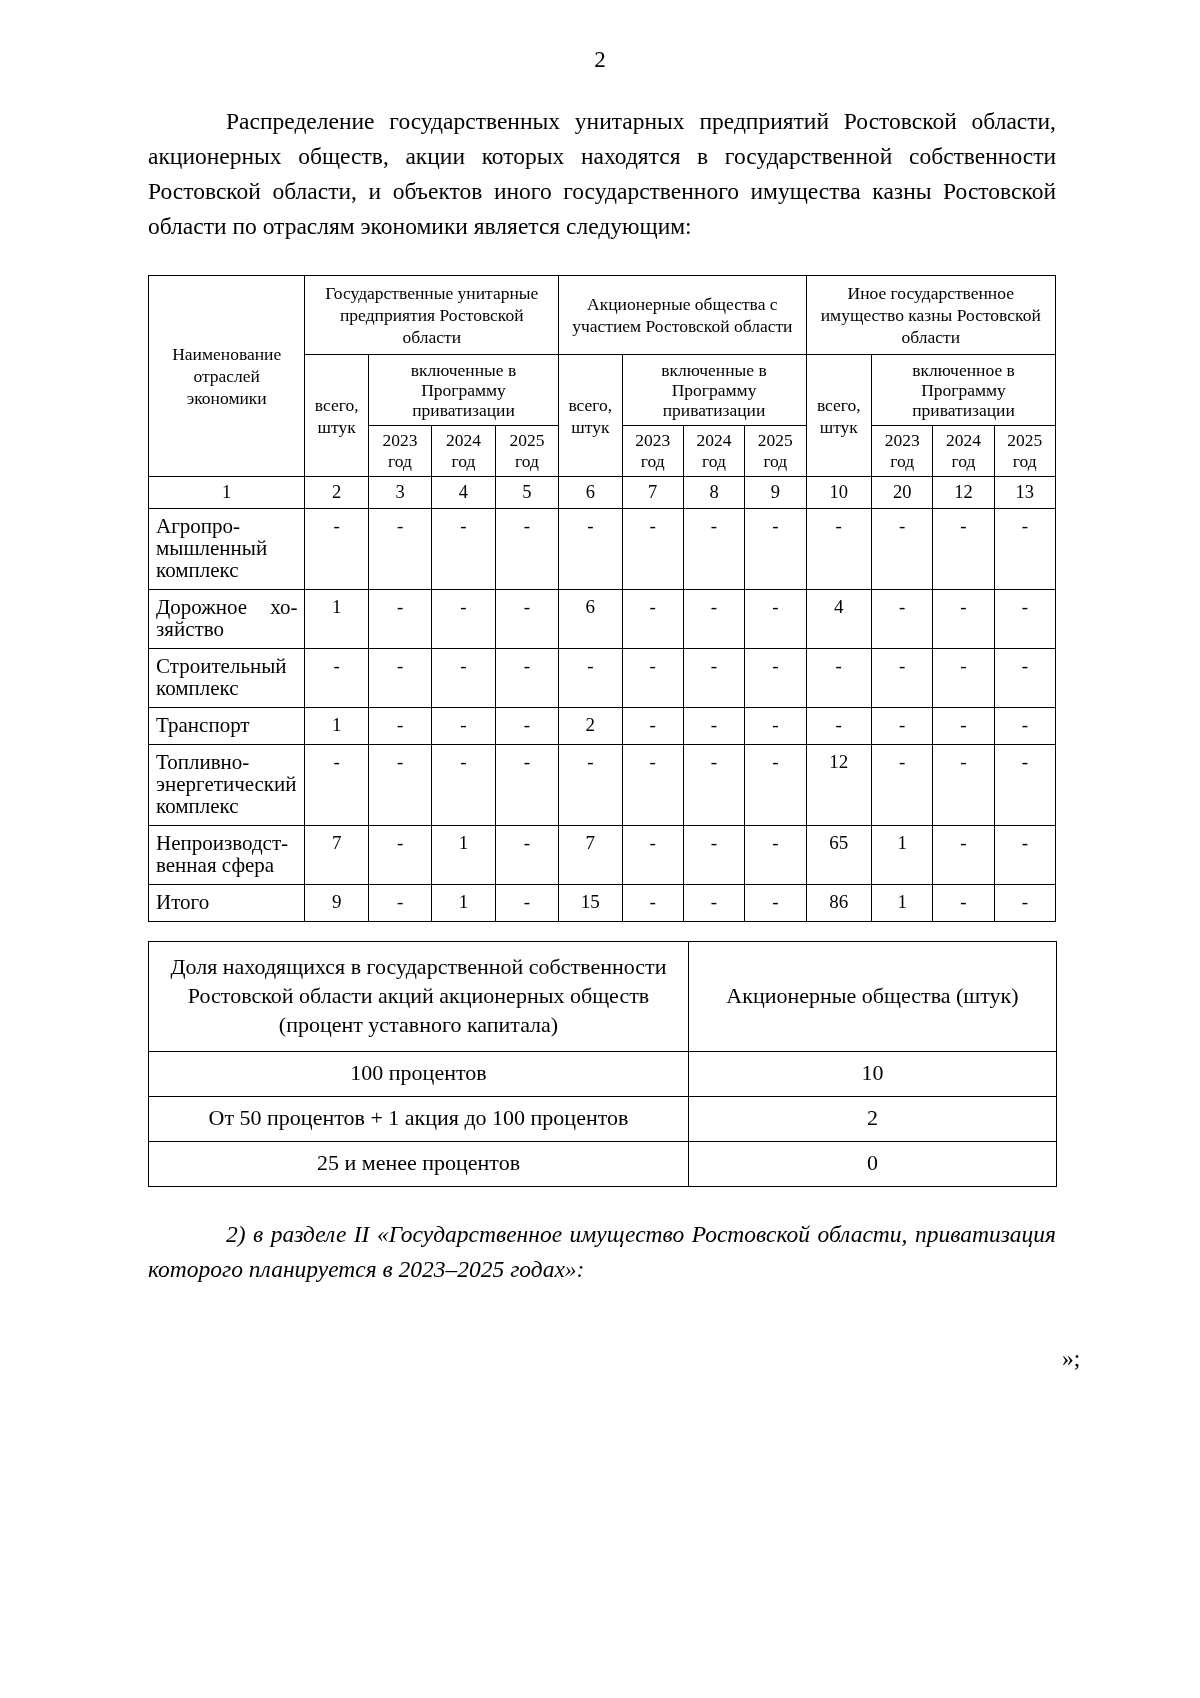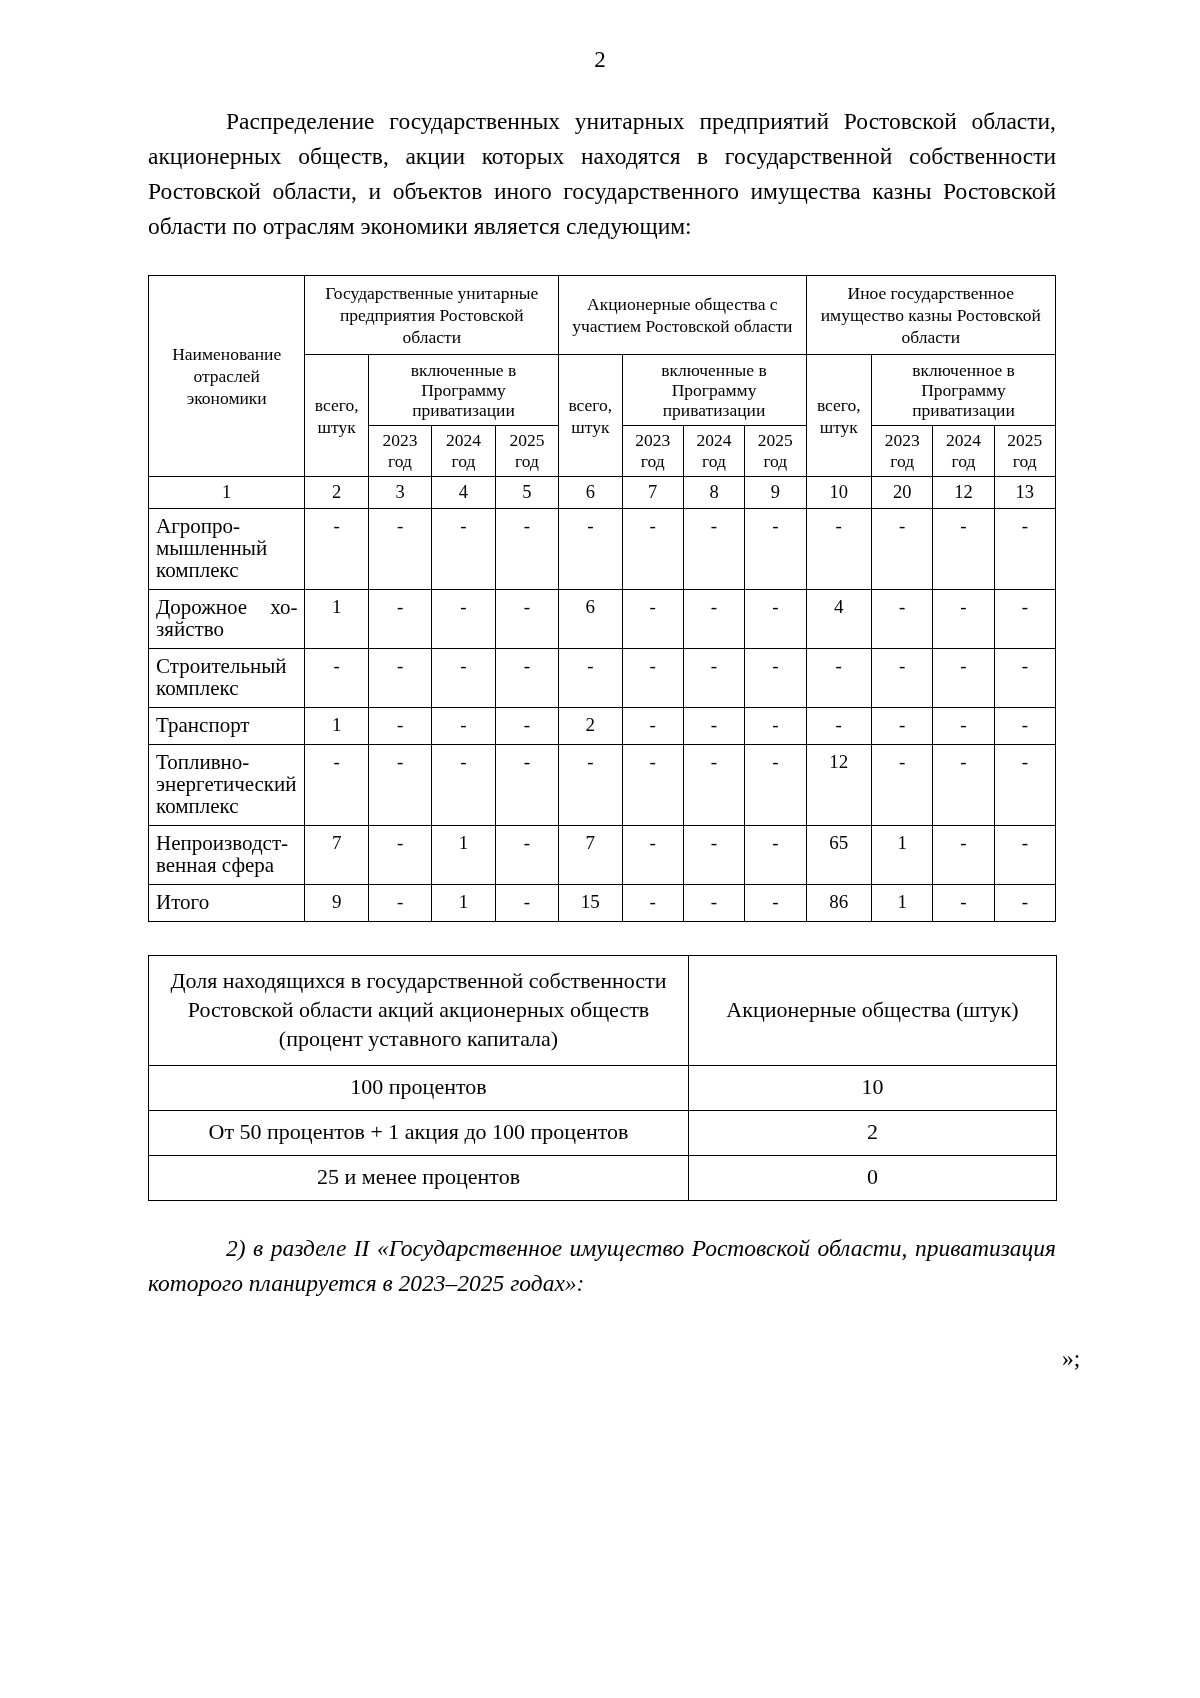--- a/index.html
+++ b/index.html
@@ -107,21 +107,21 @@
     vertical-align: top;
     padding: 6px 2px 8px 2px;
     font-size: 19px;
     line-height: 22px;
   }
 
   
   table.t2 {
     border-collapse: collapse;
     width: 908px;
-    margin-top: 33px;
+    margin-top: 19px;
     table-layout: fixed;
     font-size: 22px;
     line-height: 28px;
   }
   table.t2 td, table.t2 th {
     border: 1.4px solid #000;
     font-weight: normal;
   }
   table.t2 th.h {
     text-align: center;

